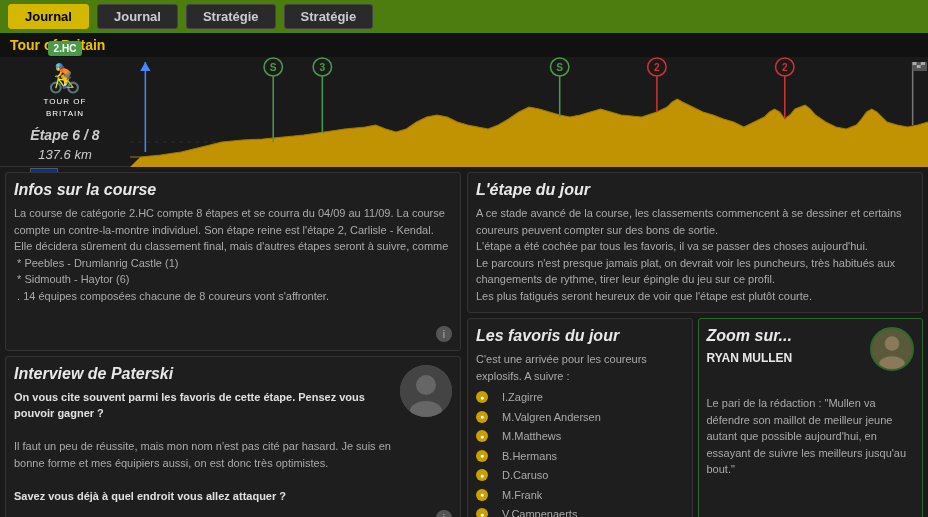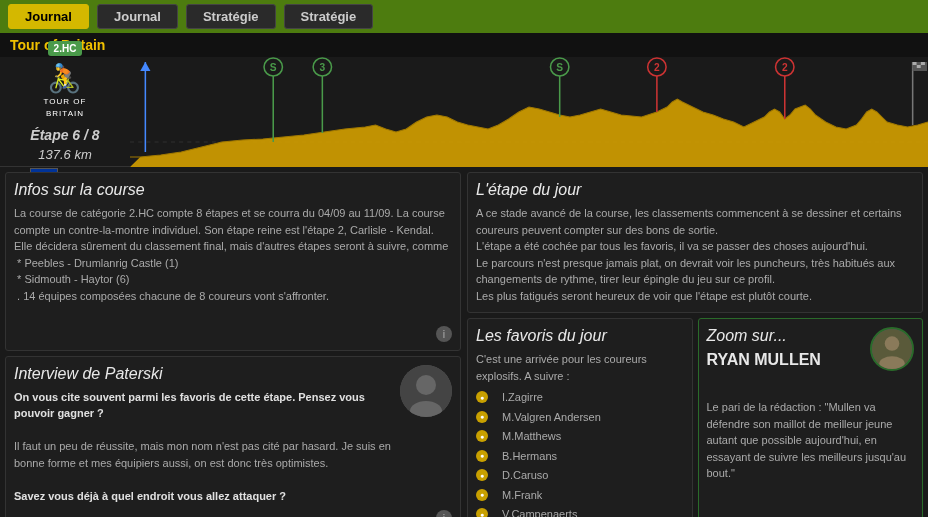--- a/index.html
+++ b/index.html
@@ -100,21 +100,21 @@
     .section-box {
       background: #1e1e1e;
       border: 1px solid #333;
       border-radius: 3px;
       padding: 8px;
       flex: 1;
     }
 
     .section-title {
       font-size: 16px;
-      font-weight: normal;
+      font-weight: bold;
       color: #e8e8e8;
       margin-bottom: 6px;
       font-style: italic;
     }
 
     .section-text {
       font-size: 11px;
       color: #aaa;
       line-height: 1.5;
     }
@@ -182,21 +182,21 @@
       border: 2px solid #2a6b2a;
       background: #555;
       overflow: hidden;
       display: flex;
       align-items: center;
       justify-content: center;
       font-size: 24px;
     }
 
     .rider-name {
-      font-size: 16px;
+      font-size: 12px;
       font-weight: bold;
       color: #e8e8e8;
       margin-bottom: 4px;
     }
 
     .info-icon {
       position: absolute;
       right: 8px;
       bottom: 8px;
       width: 16px;

